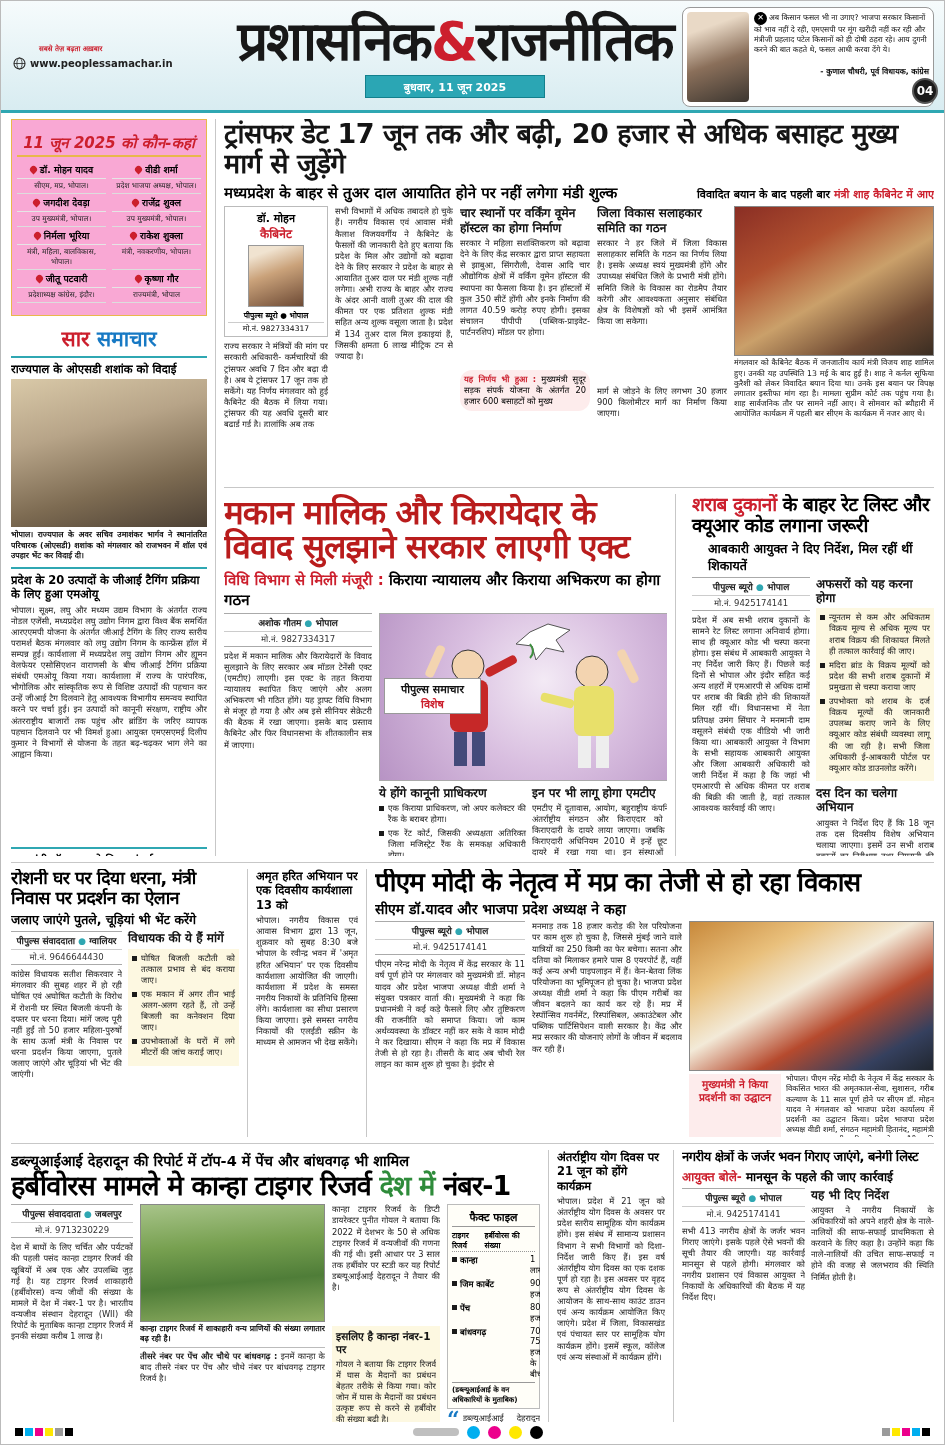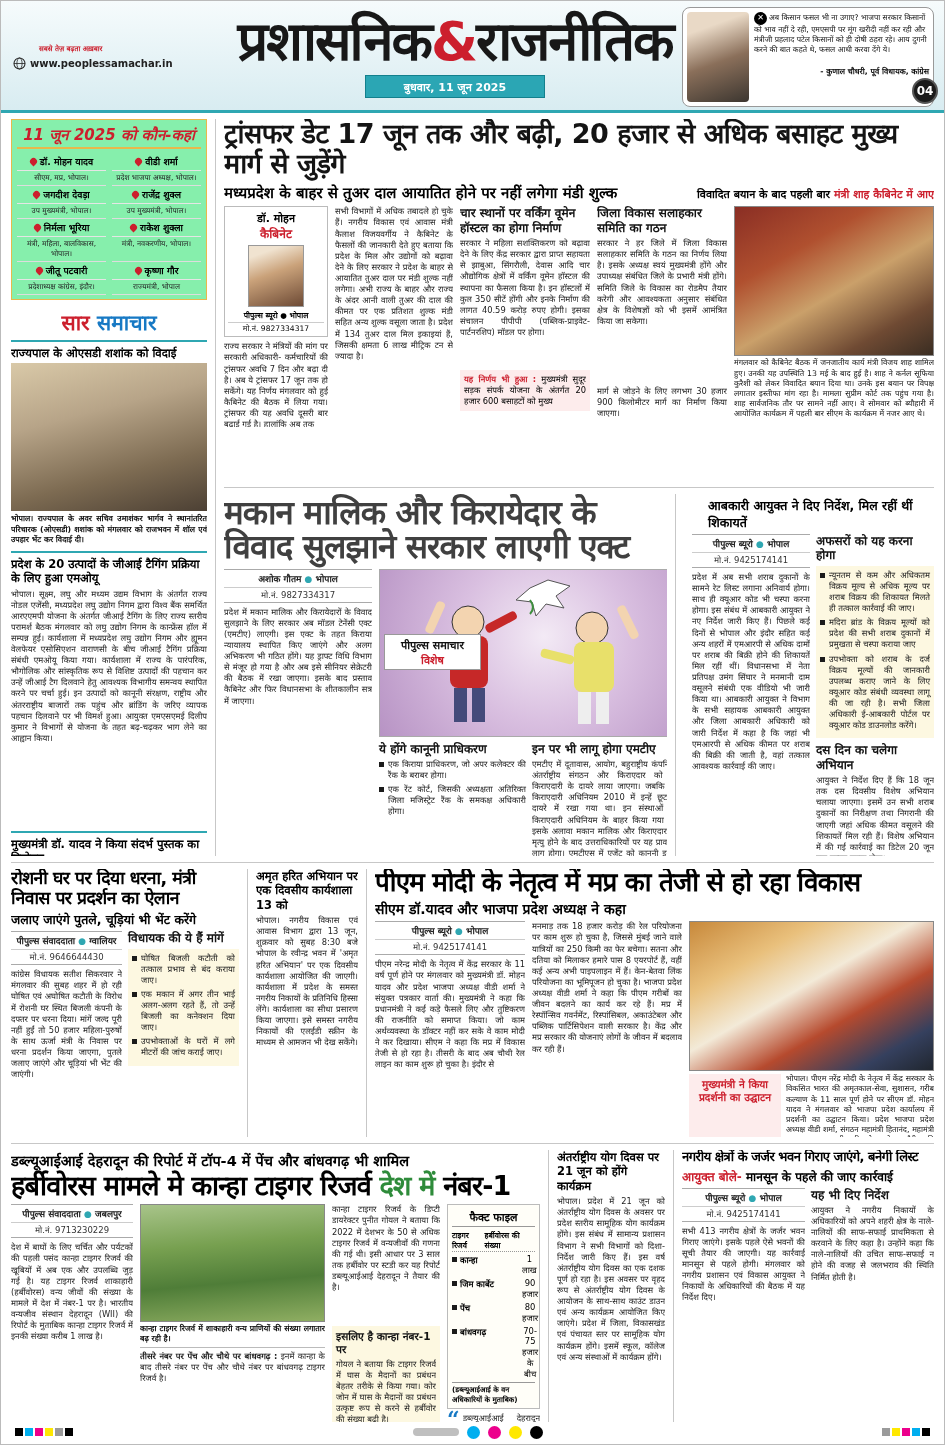--- a/index.html
+++ b/index.html
@@ -37,21 +37,21 @@
   .bli { display:flex; gap:4px; margin-bottom:3px; }
   .sq { width:5px; height:5px; background:#1b1b1b; flex:none; margin-top:3px; }
   .quote-ic { color:#1779c4; font-size:22px; font-weight:bold; line-height:0.6; font-family:"DejaVu Serif", serif; }
   .attr { text-align:right; font-weight:bold; font-size:8.3px; margin:2px 0 6px; }
   .kicker-red { color:#cc1f2d; }
   .ph { position:relative; overflow:hidden; }
   .cap { font-size:7.8px; font-weight:bold; line-height:1.3; color:#111; text-align:justify; }
 
   
   .sidebar { width:196px; flex:none; }
-  .who-box { border:1px solid #e8b84b; background:#86efac; padding:4px 5px; }
+  .who-box { border:1px solid #e8b84b; background:#f9a8d4; padding:12px 5px; }
   .who-title { color:#cc1f2d; font-style:italic; font-weight:bold; font-size:15px; text-align:center; border-bottom:2px solid #e8b84b; padding-bottom:3px; margin-bottom:4px; }
   .who-grid { display:grid; grid-template-columns:1fr 1fr; column-gap:6px; }
   .who-cell { border-bottom:1px solid #ddd; padding:2px 0 3px; text-align:center; }
   .who-name { font-size:9.3px; font-weight:bold; display:flex; align-items:center; justify-content:center; gap:3px; }
   .who-role { font-size:7.4px; color:#222; border-top:1px solid #e5e5e5; margin-top:2px; padding-top:1px; }
   .pin { width:7px; height:7px; background:#cc1f2d; border-radius:50% 50% 50% 0; transform:rotate(-45deg); flex:none; }
   .saar-title { text-align:center; font-size:21px; font-weight:bold; margin:8px 0 4px; }
   .saar-title .r { color:#cc1f2d; }
   .saar-title .b { color:#1779c4; }
   .saar-item { border-top:2px solid #2fa7b2; padding-top:4px; margin-bottom:6px; }
@@ -61,27 +61,27 @@
   
   .top-story { flex:1; }
   .top-hl { font-size:27px; font-weight:bold; color:#141414; letter-spacing:-0.5px; line-height:1.1; margin-bottom:4px; }
   .top-sub-row { display:flex; justify-content:space-between; align-items:baseline; margin-bottom:4px;text-align:right; }
   .top-sub { font-size:15px; font-weight:bold; }
   .top-kick { font-size:11px; font-weight:bold; }
   .mohan-box { border:1px solid #bbb; padding:3px; text-align:center; margin-bottom:4px; }
   .mohan-n1 { font-size:11px; font-weight:bold; }
   .mohan-n2 { font-size:12px; font-weight:bold; color:#cc1f2d; }
   .mohan-ph { width:56px; height:62px; margin:3px auto; background:linear-gradient(160deg,#f0e3d0 15%,#caa27a 45%,#6d4a35 100%); border:1px solid #999; }
-  .decision { background:#fdecec; padding:4px; font-size:8.3px; line-height:1.3; text-align:justify; margin-top:4px; }
+  .decision { background:#fdecec; padding:4px; font-size:8.3px; line-height:1.3; text-align:justify; margin-top:4px;border-radius:12px; }
   .decision b { color:#cc1f2d; }
   .cab-photo { width:100%; height:150px; background:linear-gradient(150deg,#8a2e24 0%,#b0502f 30%,#caa06a 55%,#6f4a33 80%,#3a2d22 100%); border:1px solid #888; }
 
   
   .rent { flex:1; }
-  .rent-hl { font-size:33px; font-weight:bold; letter-spacing:-1px; line-height:1.04; color:#404040; margin:2px 0 4px; }
+  .rent-hl { font-size:33px; font-weight:bold; letter-spacing:-1px; line-height:1.04; color:#b91c1c; margin:2px 0 4px; }
   .rent-sub { font-size:15px; font-weight:bold; margin-bottom:4px; }
   .cartoon { width:100%; height:168px; background:radial-gradient(circle at 55% 40%, #f3eaf5 0%, #d9bfe0 45%, #b793c4 100%); border:1px solid #aaa; position:relative; }
   .stamp { position:absolute; left:-54px; top:60px; background:#fff; border:1px solid #999; padding:2px 16px; text-align:center; }
   .stamp .s1 { font-size:11px; font-weight:bold; color:#111; }
   .stamp .s2 { font-size:11px; font-weight:bold; color:#cc1f2d; }
   .yellow-box { background:#fdf8e1; padding:4px; }
 
   
   .liquor { width:250px; flex:none; padding-left:8px; }
   .liq-hl { font-size:19px; font-weight:bold; line-height:1.12; letter-spacing:-0.5px; }
@@ -103,21 +103,21 @@
   
   .tiger { flex:1; }
   .tiger-kick { font-size:14.5px; font-weight:bold; margin-bottom:2px; }
   .tiger-hl { font-size:27px; font-weight:bold; letter-spacing:-0.8px; line-height:1.05; margin-bottom:4px; }
   .tiger-hl .g { color:#2e8b3a; }
   .tiger-photo { width:100%; height:118px; background:linear-gradient(175deg,#a8c48a 0%,#77a050 35%,#4f7d38 65%,#8fae62 100%); border:1px solid #888; }
   .why-box { background:#fdf8e1; padding:4px; height:100%; }
   .fact-box { border:1px solid #bbb; background:#fffef8; padding:4px; }
   .fact-title { text-align:center; font-size:11px; font-weight:bold; border-bottom:1px solid #999; padding-bottom:2px; margin-bottom:2px; }
   .fact-head { display:flex; justify-content:space-between; font-size:7.6px; font-weight:bold; border-bottom:1px dotted #999; padding:1px 0; }
-  .fact-row { display:flex; gap:8px; font-size:8.4px; padding:1.5px 0;text-align:center; }
+  .fact-row { display:flex; gap:16px; font-size:8.4px; padding:1.5px 0; }
   .fact-row .nm { display:flex; gap:3px; font-weight:bold; width:62px; flex:none; }
   .fact-note { font-size:7.2px; font-weight:bold; border-top:1px solid #999; margin-top:2px; padding-top:1px; }
   .yoga { width:108px; flex:none; }
   .jarjar { width:252px; flex:none; }
   .jj-hl { font-size:13px; font-weight:bold; line-height:1.12; letter-spacing:-0.5px; }
   .jj-sub { font-size:12px; font-weight:bold; margin:3px 0; }
 
   
   .foot { position:absolute; bottom:4px; left:0; width:100%; height:16px; display:flex; align-items:center; justify-content:space-between; padding:0 14px; }
   .regsq { display:flex; gap:2px; }
@@ -282,20 +282,21 @@
             </div>
           </div>
         </article>
 
         <div class="hr"></div>
 
         <div class="row" style="flex:1; overflow:hidden;">
 
           <article class="rent" style="overflow:hidden;">
             <h2 class="rent-hl">मकान मालिक और किरायेदार के विवाद सुलझाने सरकार लाएगी एक्ट</h2>
+            <div class="rent-sub"><span class="kicker-red">विधि विभाग से मिली मंजूरी :</span><span> किराया न्यायालय और किराया अभिकरण का होगा गठन</span></div>
             <div class="row" style="gap:7px;">
               <div style="width:148px; flex:none;">
                 <div class="byline"><span>अशोक गौतम</span> <span class="tdot">●</span> <span>भोपाल</span></div>
                 <div class="phone">मो.नं. 9827334317</div>
                 <div class="body-txt" style="height:200px;overflow:hidden;">प्रदेश में मकान मालिक और किरायेदारों के विवाद सुलझाने के लिए सरकार अब मॉडल टेनेंसी एक्ट (एमटीए) लाएगी। इस एक्ट के तहत किराया न्यायालय स्थापित किए जाएंगे और अलग अभिकरण भी गठित होंगे। यह ड्राफ्ट विधि विभाग से मंजूर हो गया है और अब इसे सीनियर सेक्रेटरी की बैठक में रखा जाएगा। इसके बाद प्रस्ताव कैबिनेट और फिर विधानसभा के शीतकालीन सत्र में जाएगा।</div>
               </div>
               <div style="width:300px; flex:none;">
                 <div class="cartoon ph">
                   <svg width="300" height="168" viewBox="0 0 300 168">
                     <path d="M150 18 l18 -8 22 6 -14 10 8 12 -18 -4 -10 12 -4 -14 -16 -2 z" fill="#ffffff" stroke="#555" stroke-width="1"></path>
@@ -350,20 +351,21 @@
                   
                 </div>
                 <div class="attr">संकेत भोंडवे, आयुक्त, नगरीय विकास एवं आवास विभाग</div>
               </div>
             </div>
           </article>
 
           <div class="vr"></div>
 
           <article class="liquor" style="overflow:hidden;">
+            <h2 class="liq-hl"><span class="kicker-red">शराब दुकानों</span><span> के बाहर रेट लिस्ट और क्यूआर कोड लगाना जरूरी</span></h2>
             <div class="liq-sub">आबकारी आयुक्त ने दिए निर्देश, मिल रहीं थीं शिकायतें</div>
             <div class="row" style="gap:6px;">
               <div style="flex:1;">
                 <div class="byline"><span>पीपुल्स ब्यूरो</span> <span class="tdot">●</span> <span>भोपाल</span></div>
                 <div class="phone">मो.नं. 9425174141</div>
                 <div class="body-txt" style="height:338px;overflow:hidden;">प्रदेश में अब सभी शराब दुकानों के सामने रेट लिस्ट लगाना अनिवार्य होगा। साथ ही क्यूआर कोड भी चस्पा करना होगा। इस संबंध में आबकारी आयुक्त ने नए निर्देश जारी किए हैं। पिछले कई दिनों से भोपाल और इंदौर सहित कई अन्य शहरों में एमआरपी से अधिक दामों पर शराब की बिक्री होने की शिकायतें मिल रहीं थीं। विधानसभा में नेता प्रतिपक्ष उमंग सिंघार ने मनमानी दाम वसूलने संबंधी एक वीडियो भी जारी किया था। आबकारी आयुक्त ने विभाग के सभी सहायक आबकारी आयुक्त और जिला आबकारी अधिकारी को जारी निर्देश में कहा है कि जहां भी एमआरपी से अधिक कीमत पर शराब की बिक्री की जाती है, वहां तत्काल आवश्यक कार्रवाई की जाए।</div>
               </div>
               <div style="flex:1;">
                 <div class="sec-h">अफसरों को यह करना होगा</div>
                 <div class="yellow-box">

